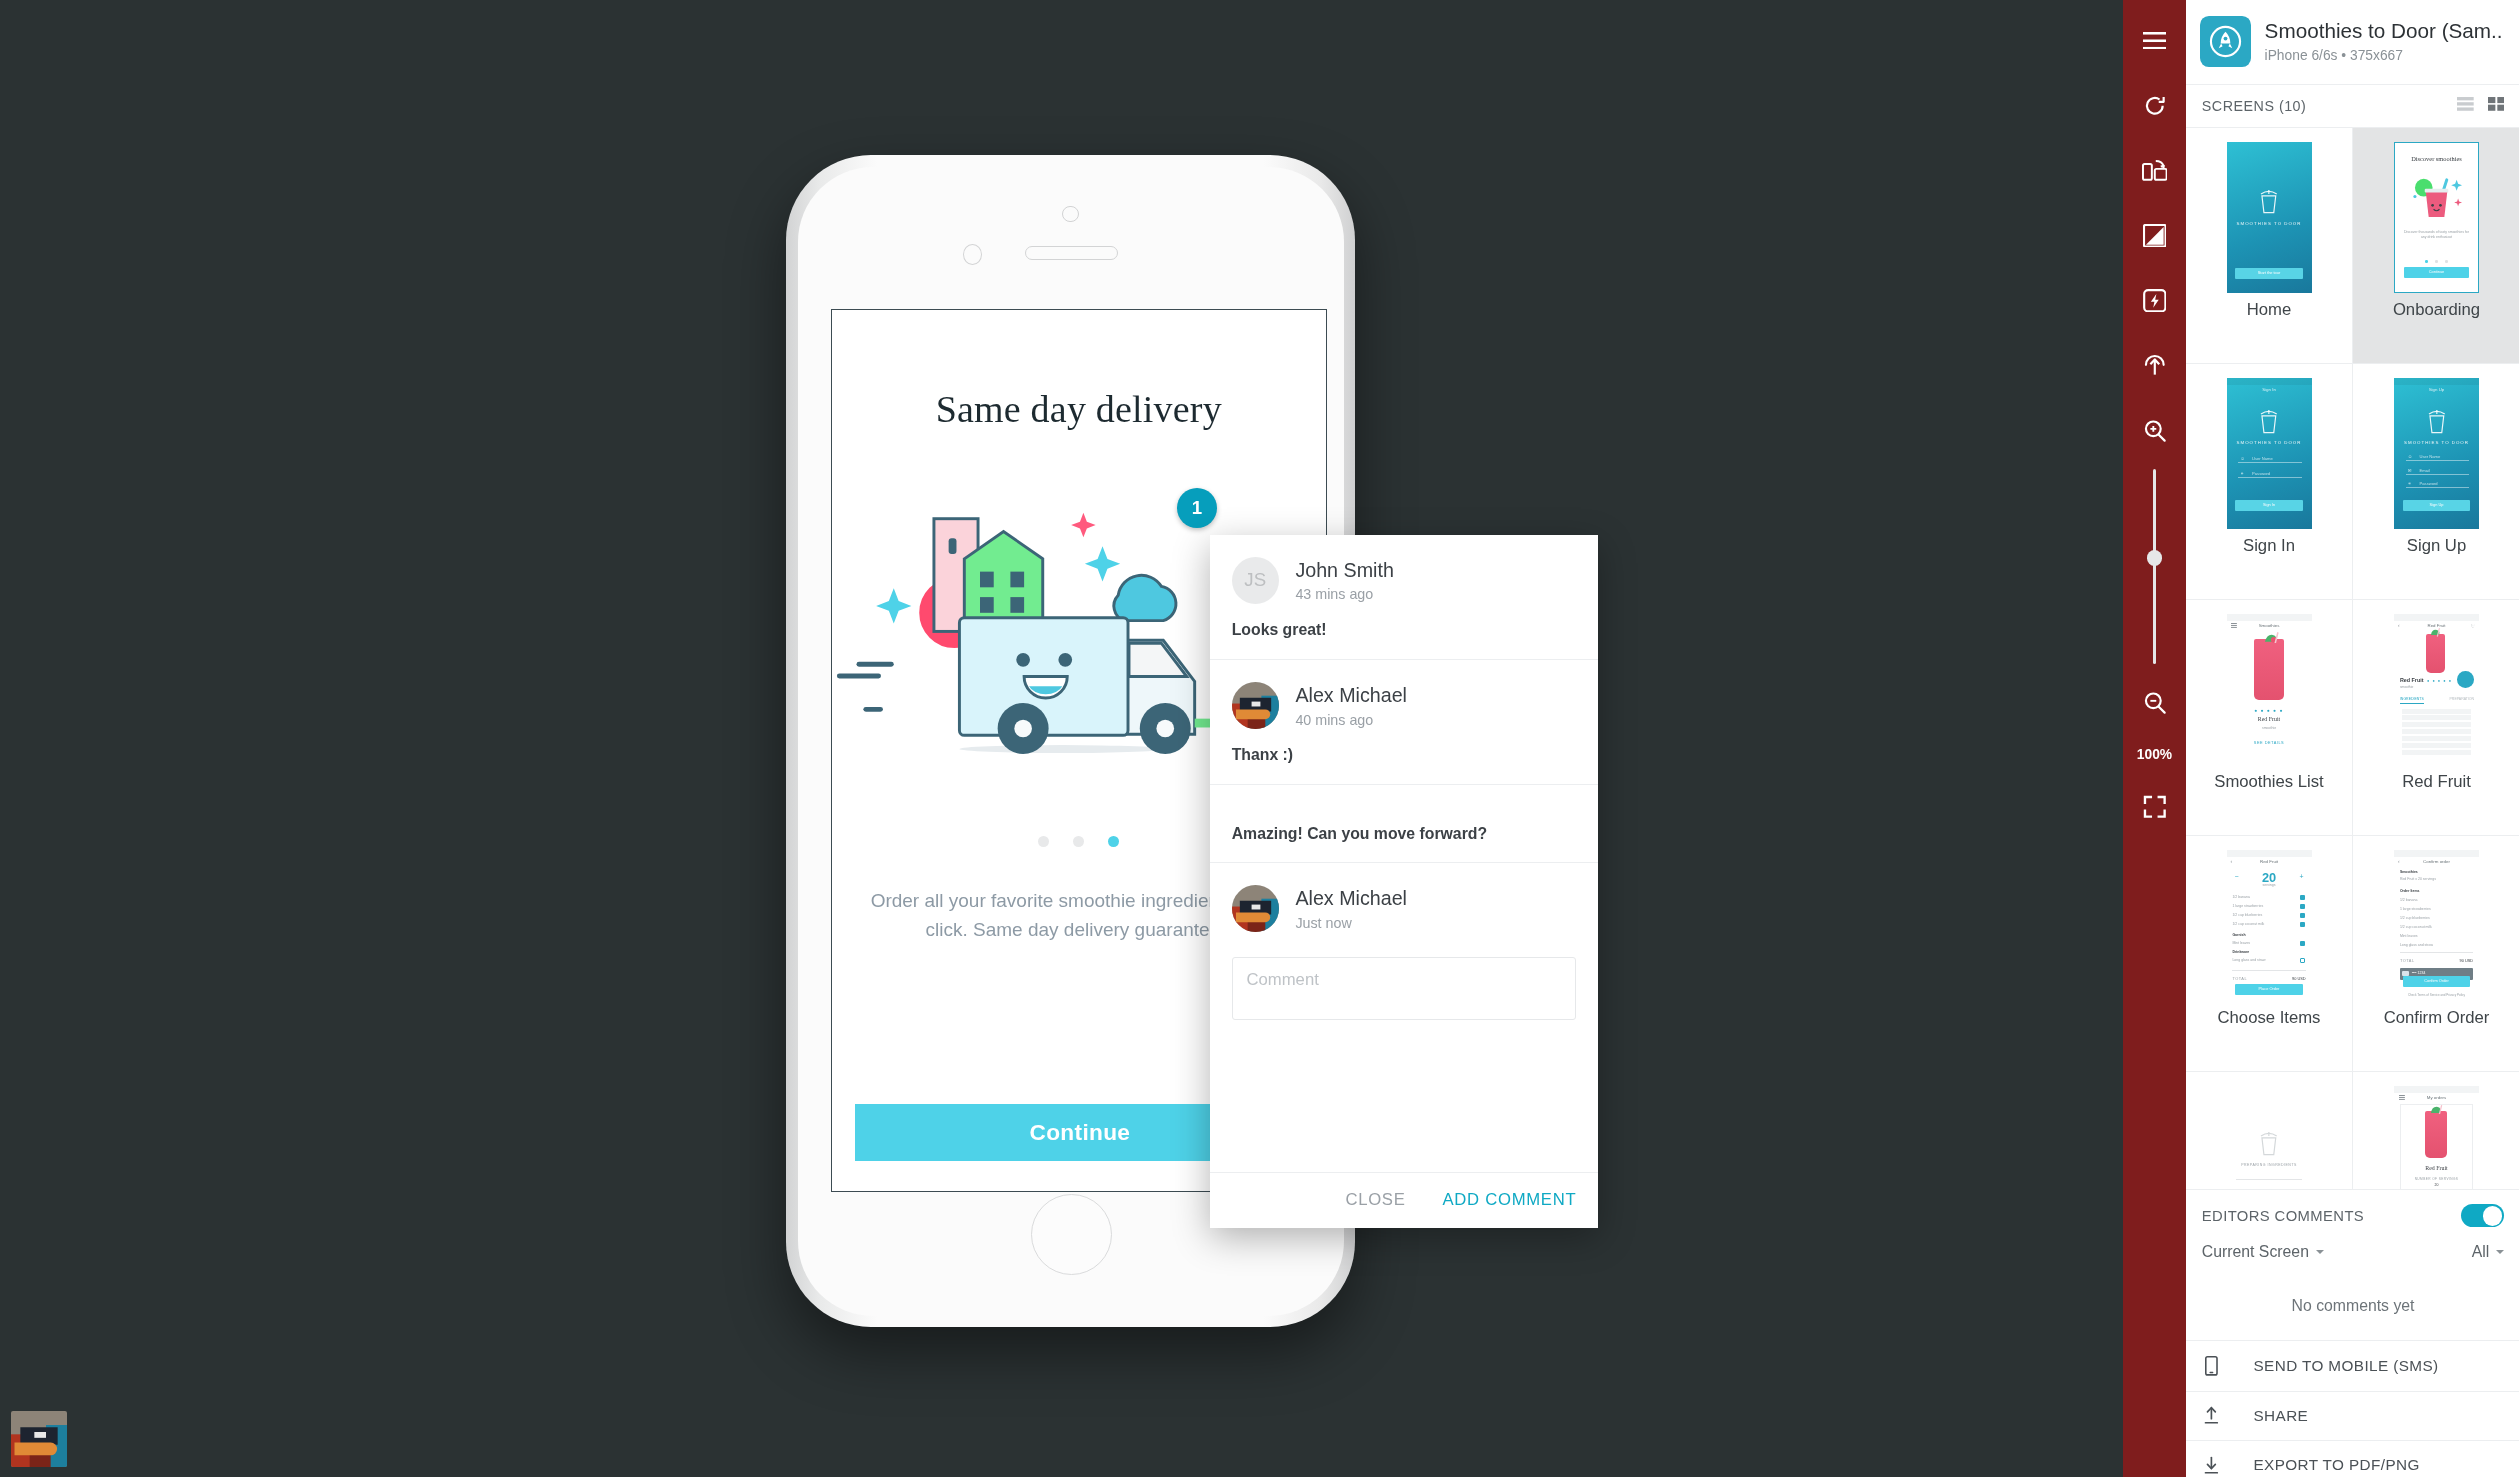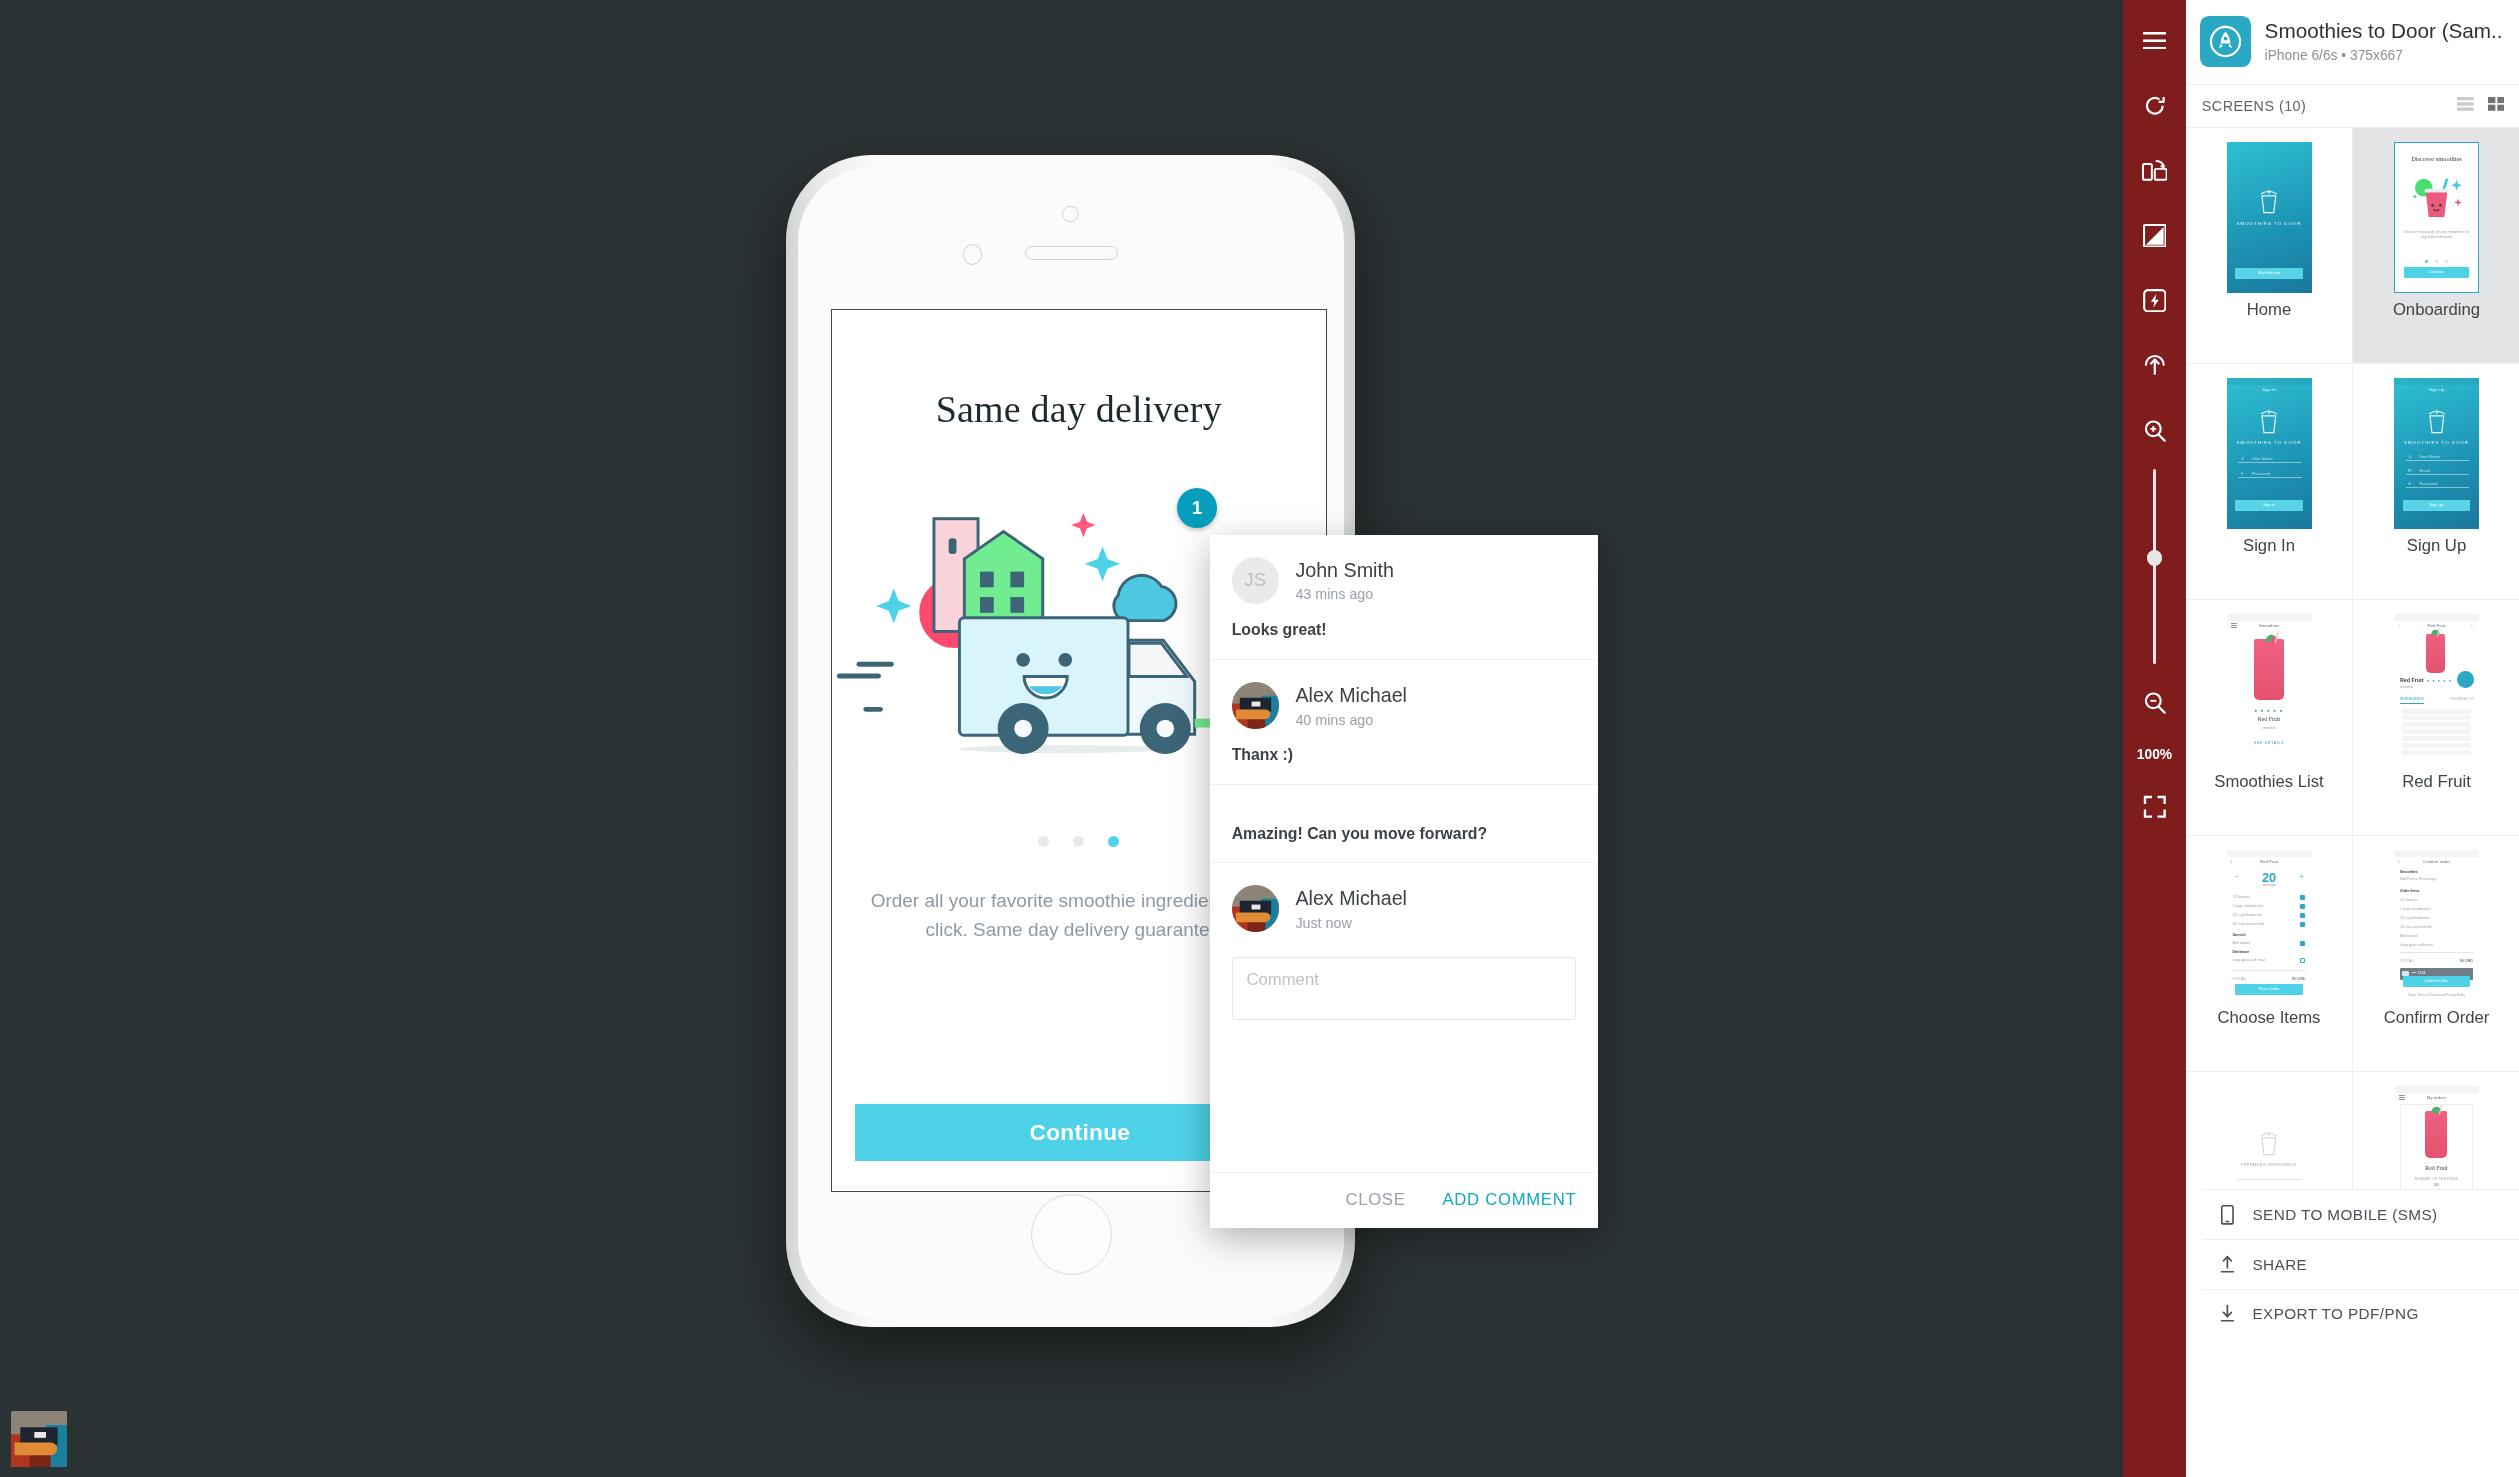--- a/index.html
+++ b/index.html
@@ -274,24 +274,24 @@
     display: flex; align-items: center; justify-content: space-between;
     padding: 5.9px 15.8px 13.8px 15.8px;
   }
   .filter { font-size: 15.8px; color: #5d6469; cursor: pointer; display: flex; align-items: center; gap: 6.9px; }
   .caret { border-left: 4.4px solid transparent; border-right: 4.4px solid transparent; border-top: 4.9px solid #8a9196; }
   #no-comments {
     text-align: center; font-size: 15.8px; color: #6d7479;
     padding: 21.7px 0 25.6px 0;
   }
   .panel-action {
-    display: flex; align-items: center; gap: 15px;
+    display: flex; align-items: center; gap: 32px;
     border-top: 1px solid #eceef0;
     padding: 14.8px 15.8px; font-size: 15.3px; color: #4b5156;
-    letter-spacing: 0.4px; cursor: pointer; margin-left: 16px;
+    letter-spacing: 0.4px; cursor: pointer;
   }
   .panel-action .ico { width: 19.7px; display: flex; justify-content: center; }
 
   
   #user-badge {
     position: absolute; left: 10.8px; bottom: 10.8px;
     width: 56px; height: 56px; overflow: hidden;
     border-radius: 2px; z-index: 60;
   }
 </style>
@@ -815,20 +815,39 @@
         </svg>
         <div class="t-cap" style="top:79px;">Red Fruit</div>
         <div class="t-sub" style="top:91px;font-size:3.2px;letter-spacing:0.4px;">NUMBER OF SERVINGS</div>
         <div class="t-sub" style="top:97px;color:#3c4146;">20</div>
 
       </div>
       <div class="scr-name"></div>
     </div>
   </div>
 
+  <div id="comments-section">
+    <div id="editors-row">
+      <div id="editors-label">EDITORS COMMENTS</div>
+      <div id="editors-toggle">
+        <div class="knob"></div>
+      </div>
+    </div>
+    <div id="filter-row">
+      <div class="filter">
+        <span>Current Screen</span>
+        <span class="caret"></span>
+      </div>
+      <div class="filter">
+        <span>All</span>
+        <span class="caret"></span>
+      </div>
+    </div>
+    <div id="no-comments">No comments yet</div>
+  </div>
 
   <div class="panel-action">
     <span class="ico">
       <svg width="12.8" height="19.7" viewBox="0 0 13 20" fill="none" stroke="#4b5156" stroke-width="1.6">
           <rect x=".8" y=".8" width="11.4" height="18.4" rx="1.8"></rect>
           <rect x="4.5" y="16" width="4" height="1.4" rx=".7" fill="#4b5156" stroke="none"></rect>
         </svg>
     </span>
     <span>SEND TO MOBILE (SMS)</span>
   </div>

